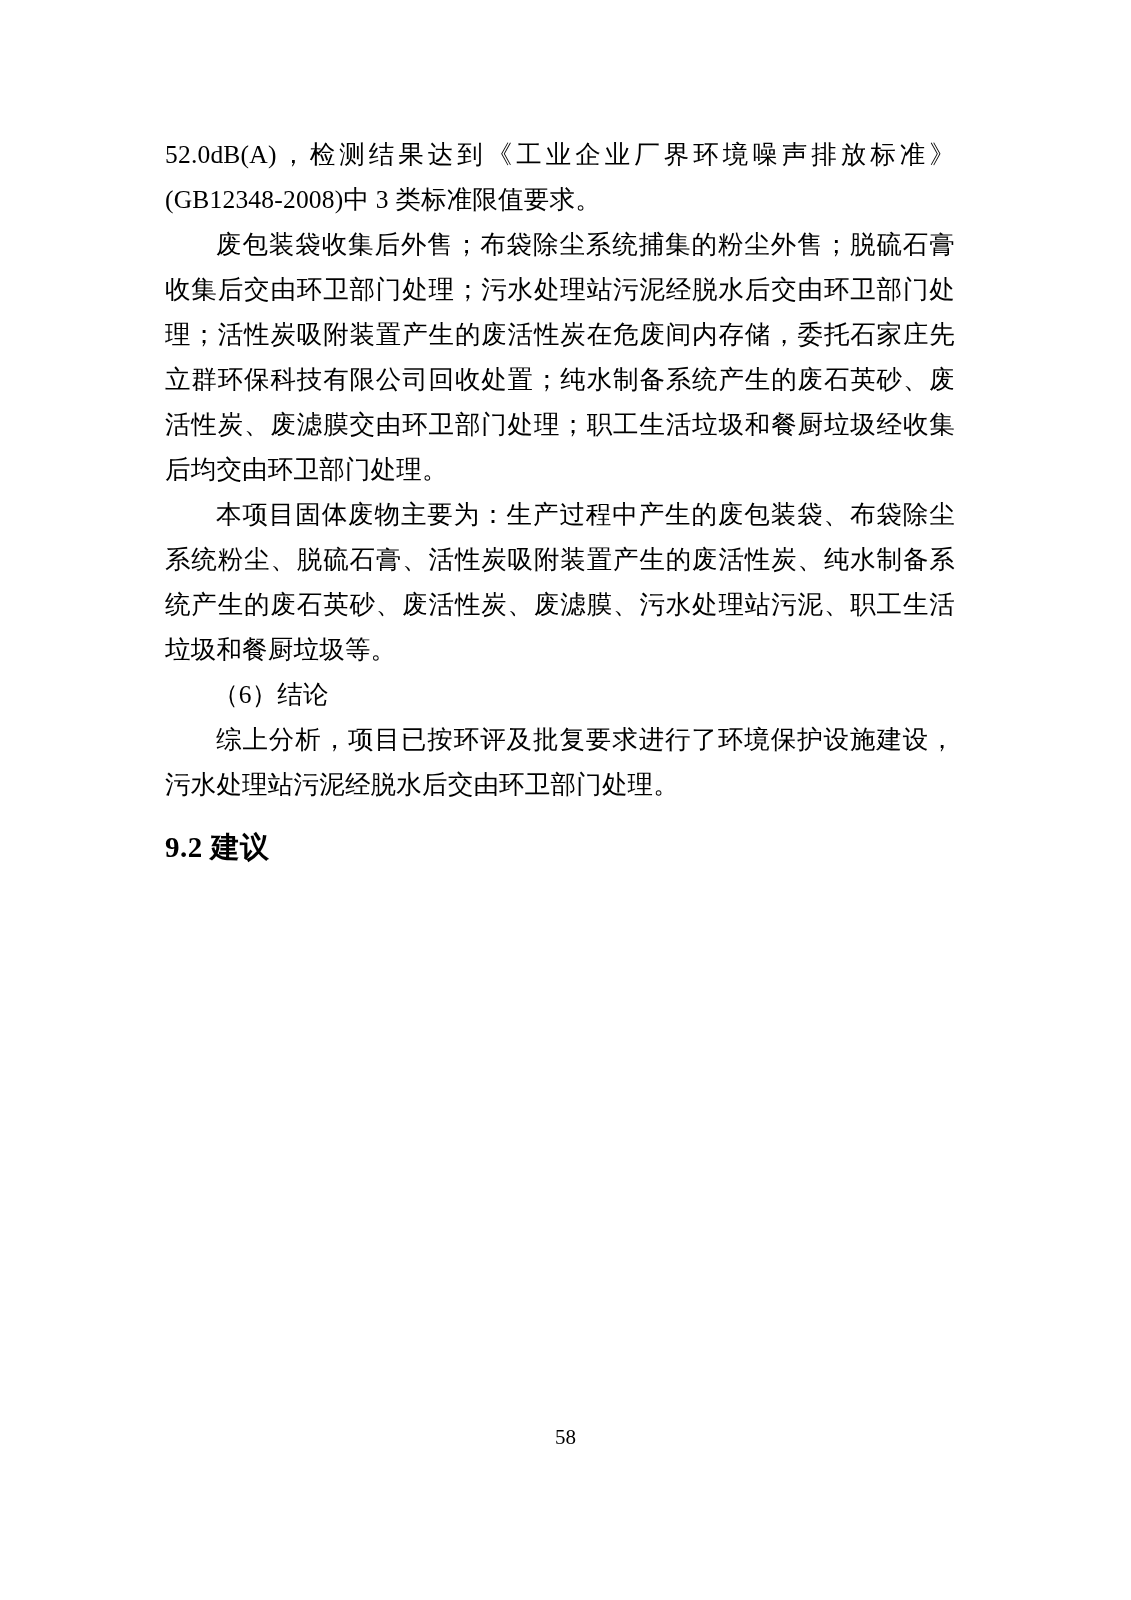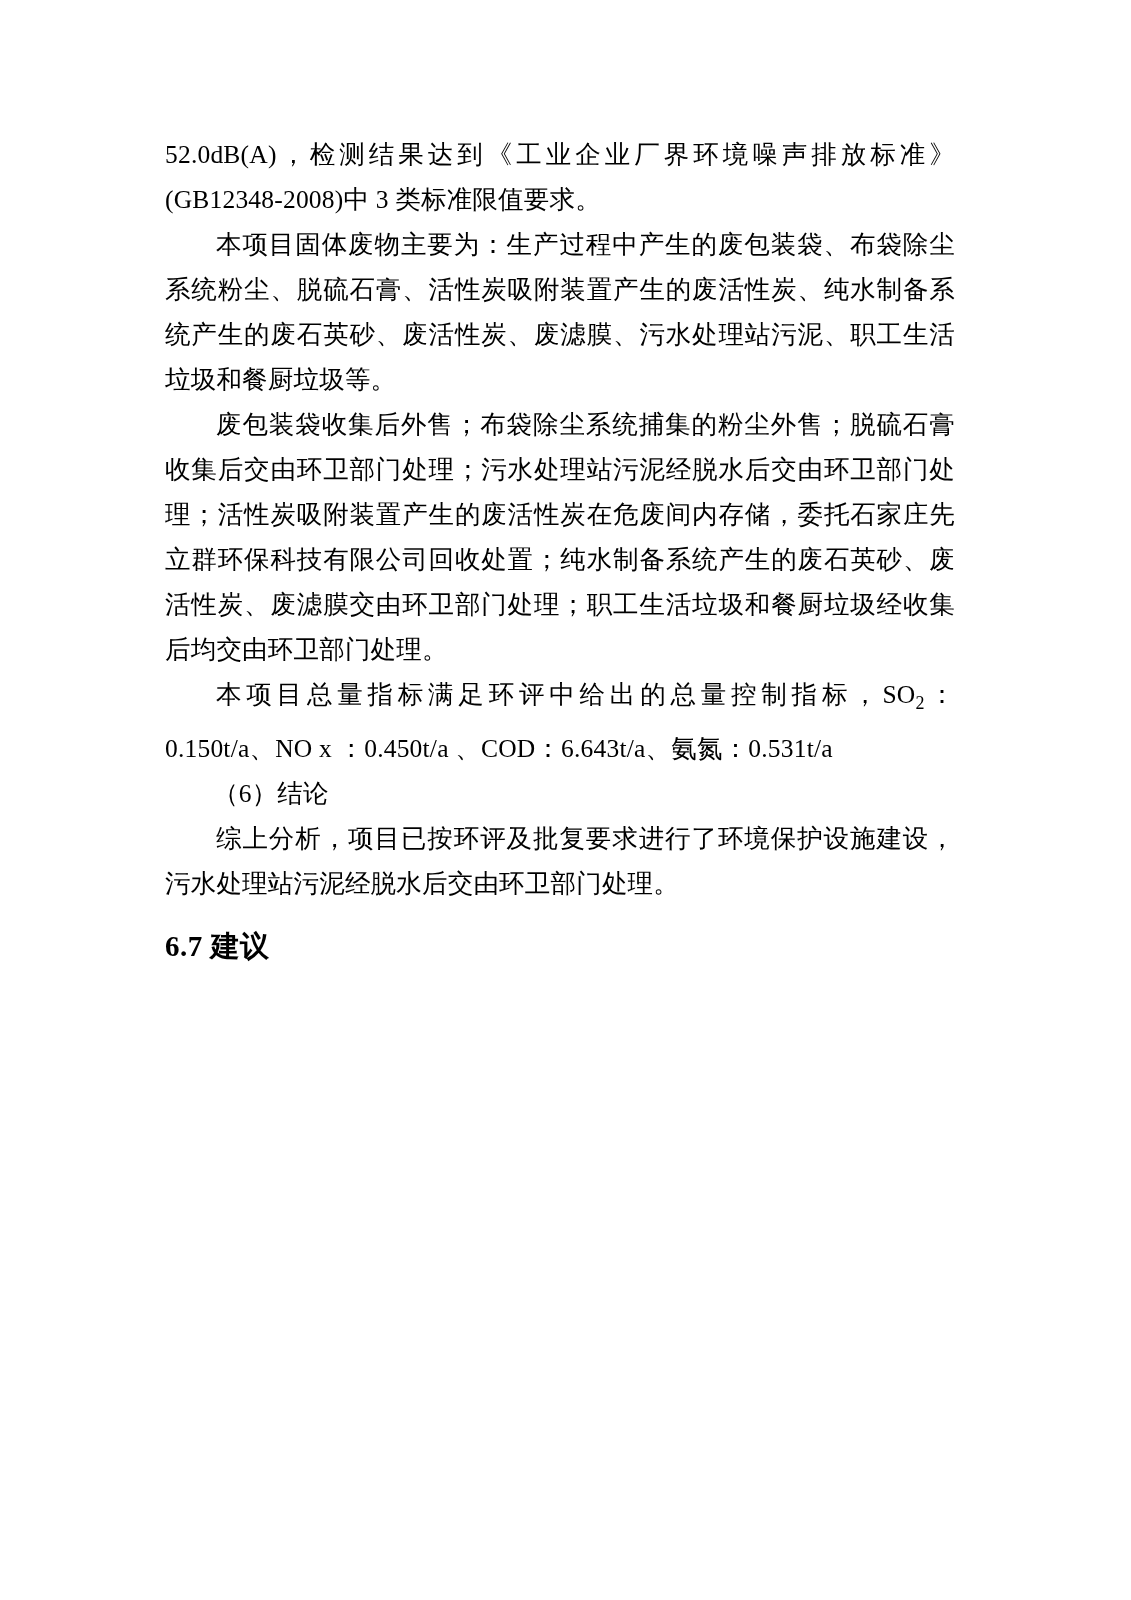--- a/index.html
+++ b/index.html
@@ -68,31 +68,31 @@
 </head>
 <body>
 
 <div class="page">
 
   <div class="content">
 
     <p class="para">52.0dB(A)，检测结果达到《工业企业厂界环境噪声排放标准》(GB12348-2008)中 3 类标准限值要求。</p>
 
 
+    <p class="para indent">废包装袋收集后外售；布袋除尘系统捕集的粉尘外售；脱硫石膏收集后交由环卫部门处理；污水处理站污泥经脱水后交由环卫部门处理；活性炭吸附装置产生的废活性炭在危废间内存储，委托石家庄先立群环保科技有限公司回收处置；纯水制备系统产生的废石英砂、废活性炭、废滤膜交由环卫部门处理；职工生活垃圾和餐厨垃圾经收集后均交由环卫部门处理。</p>
+
     <p class="para indent">本项目固体废物主要为：生产过程中产生的废包装袋、布袋除尘系统粉尘、脱硫石膏、活性炭吸附装置产生的废活性炭、纯水制备系统产生的废石英砂、废活性炭、废滤膜、污水处理站污泥、职工生活垃圾和餐厨垃圾等。</p>
 
-    <p class="para indent">废包装袋收集后外售；布袋除尘系统捕集的粉尘外售；脱硫石膏收集后交由环卫部门处理；污水处理站污泥经脱水后交由环卫部门处理；活性炭吸附装置产生的废活性炭在危废间内存储，委托石家庄先立群环保科技有限公司回收处置；纯水制备系统产生的废石英砂、废活性炭、废滤膜交由环卫部门处理；职工生活垃圾和餐厨垃圾经收集后均交由环卫部门处理。</p>
 
-
-    <p class="para indent"><span>本项目总量指标满足环评中给出的总量控制指标，SO</span><span class="sub">2</span><span>：0.150t/a、NO x ：0.450t/a 、COD：6.643t/a、氨氮：0.531t/a</span></p>
 
     <p class="para indent-paren">（6）结论</p>
 
     <p class="para indent">综上分析，项目已按环评及批复要求进行了环境保护设施建设，污水处理站污泥经脱水后交由环卫部门处理。</p>
 
-    <h2 class="heading">6.7 建议</h2>
+    <h2 class="heading">9.2 建议</h2>
 
 
 
   </div>
 
+  <div class="pagenum">58</div>
 
 </div>
 
 </body></html>

